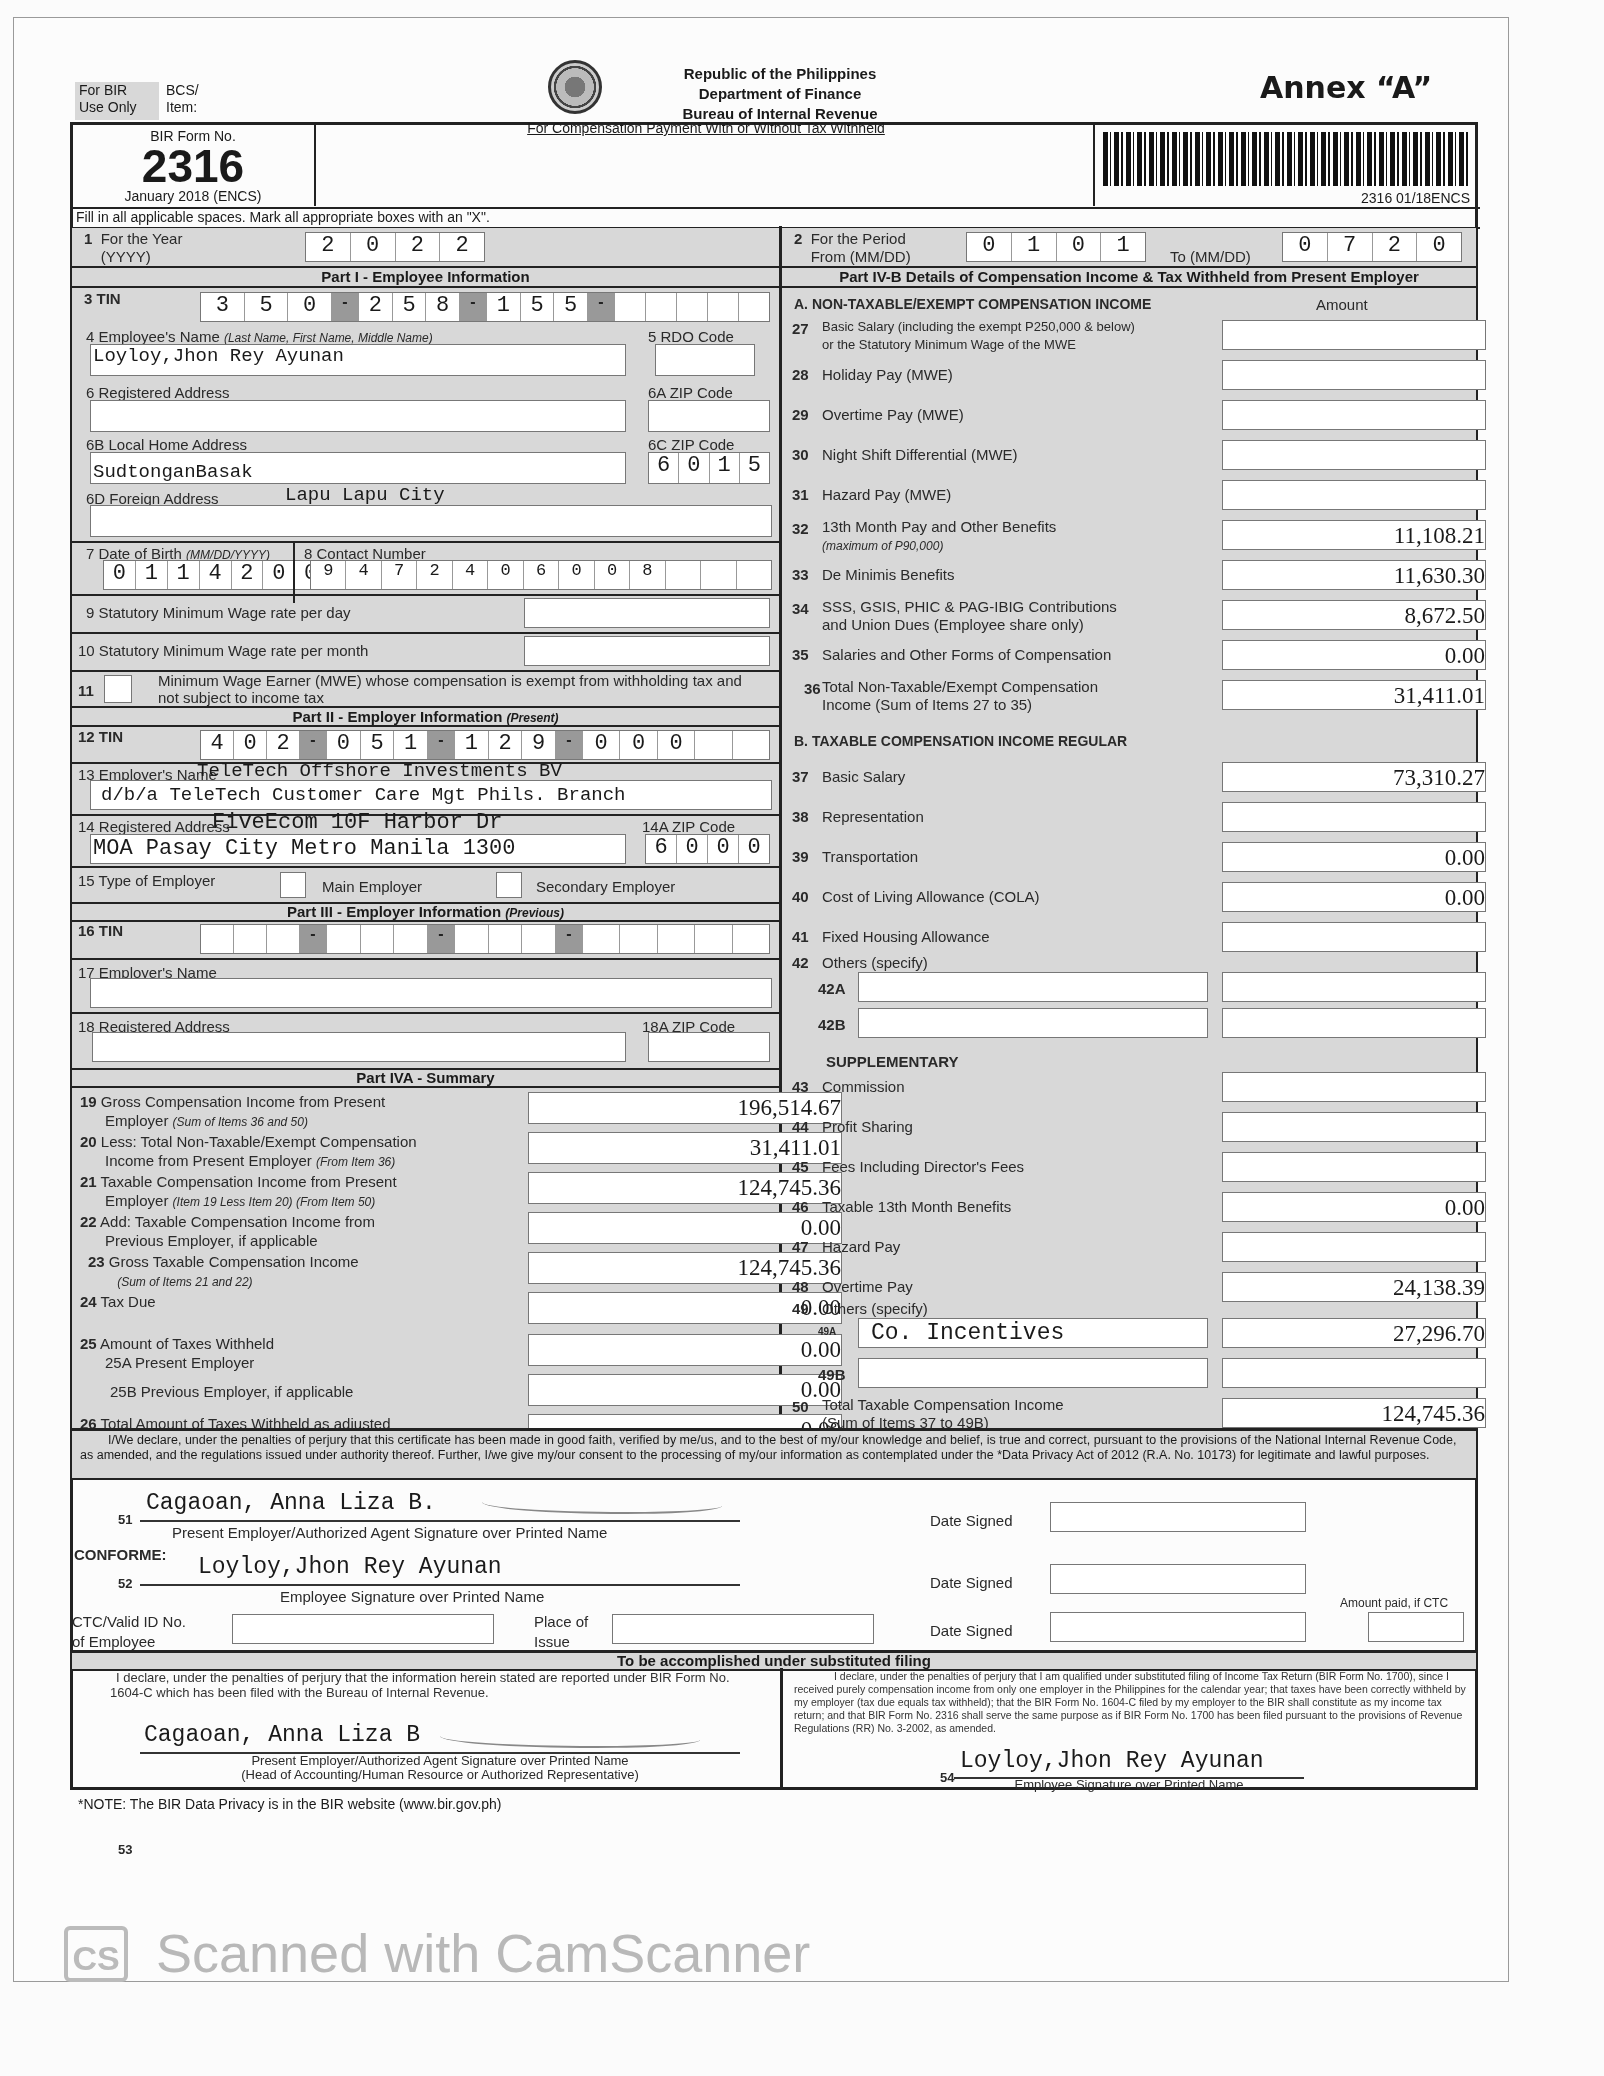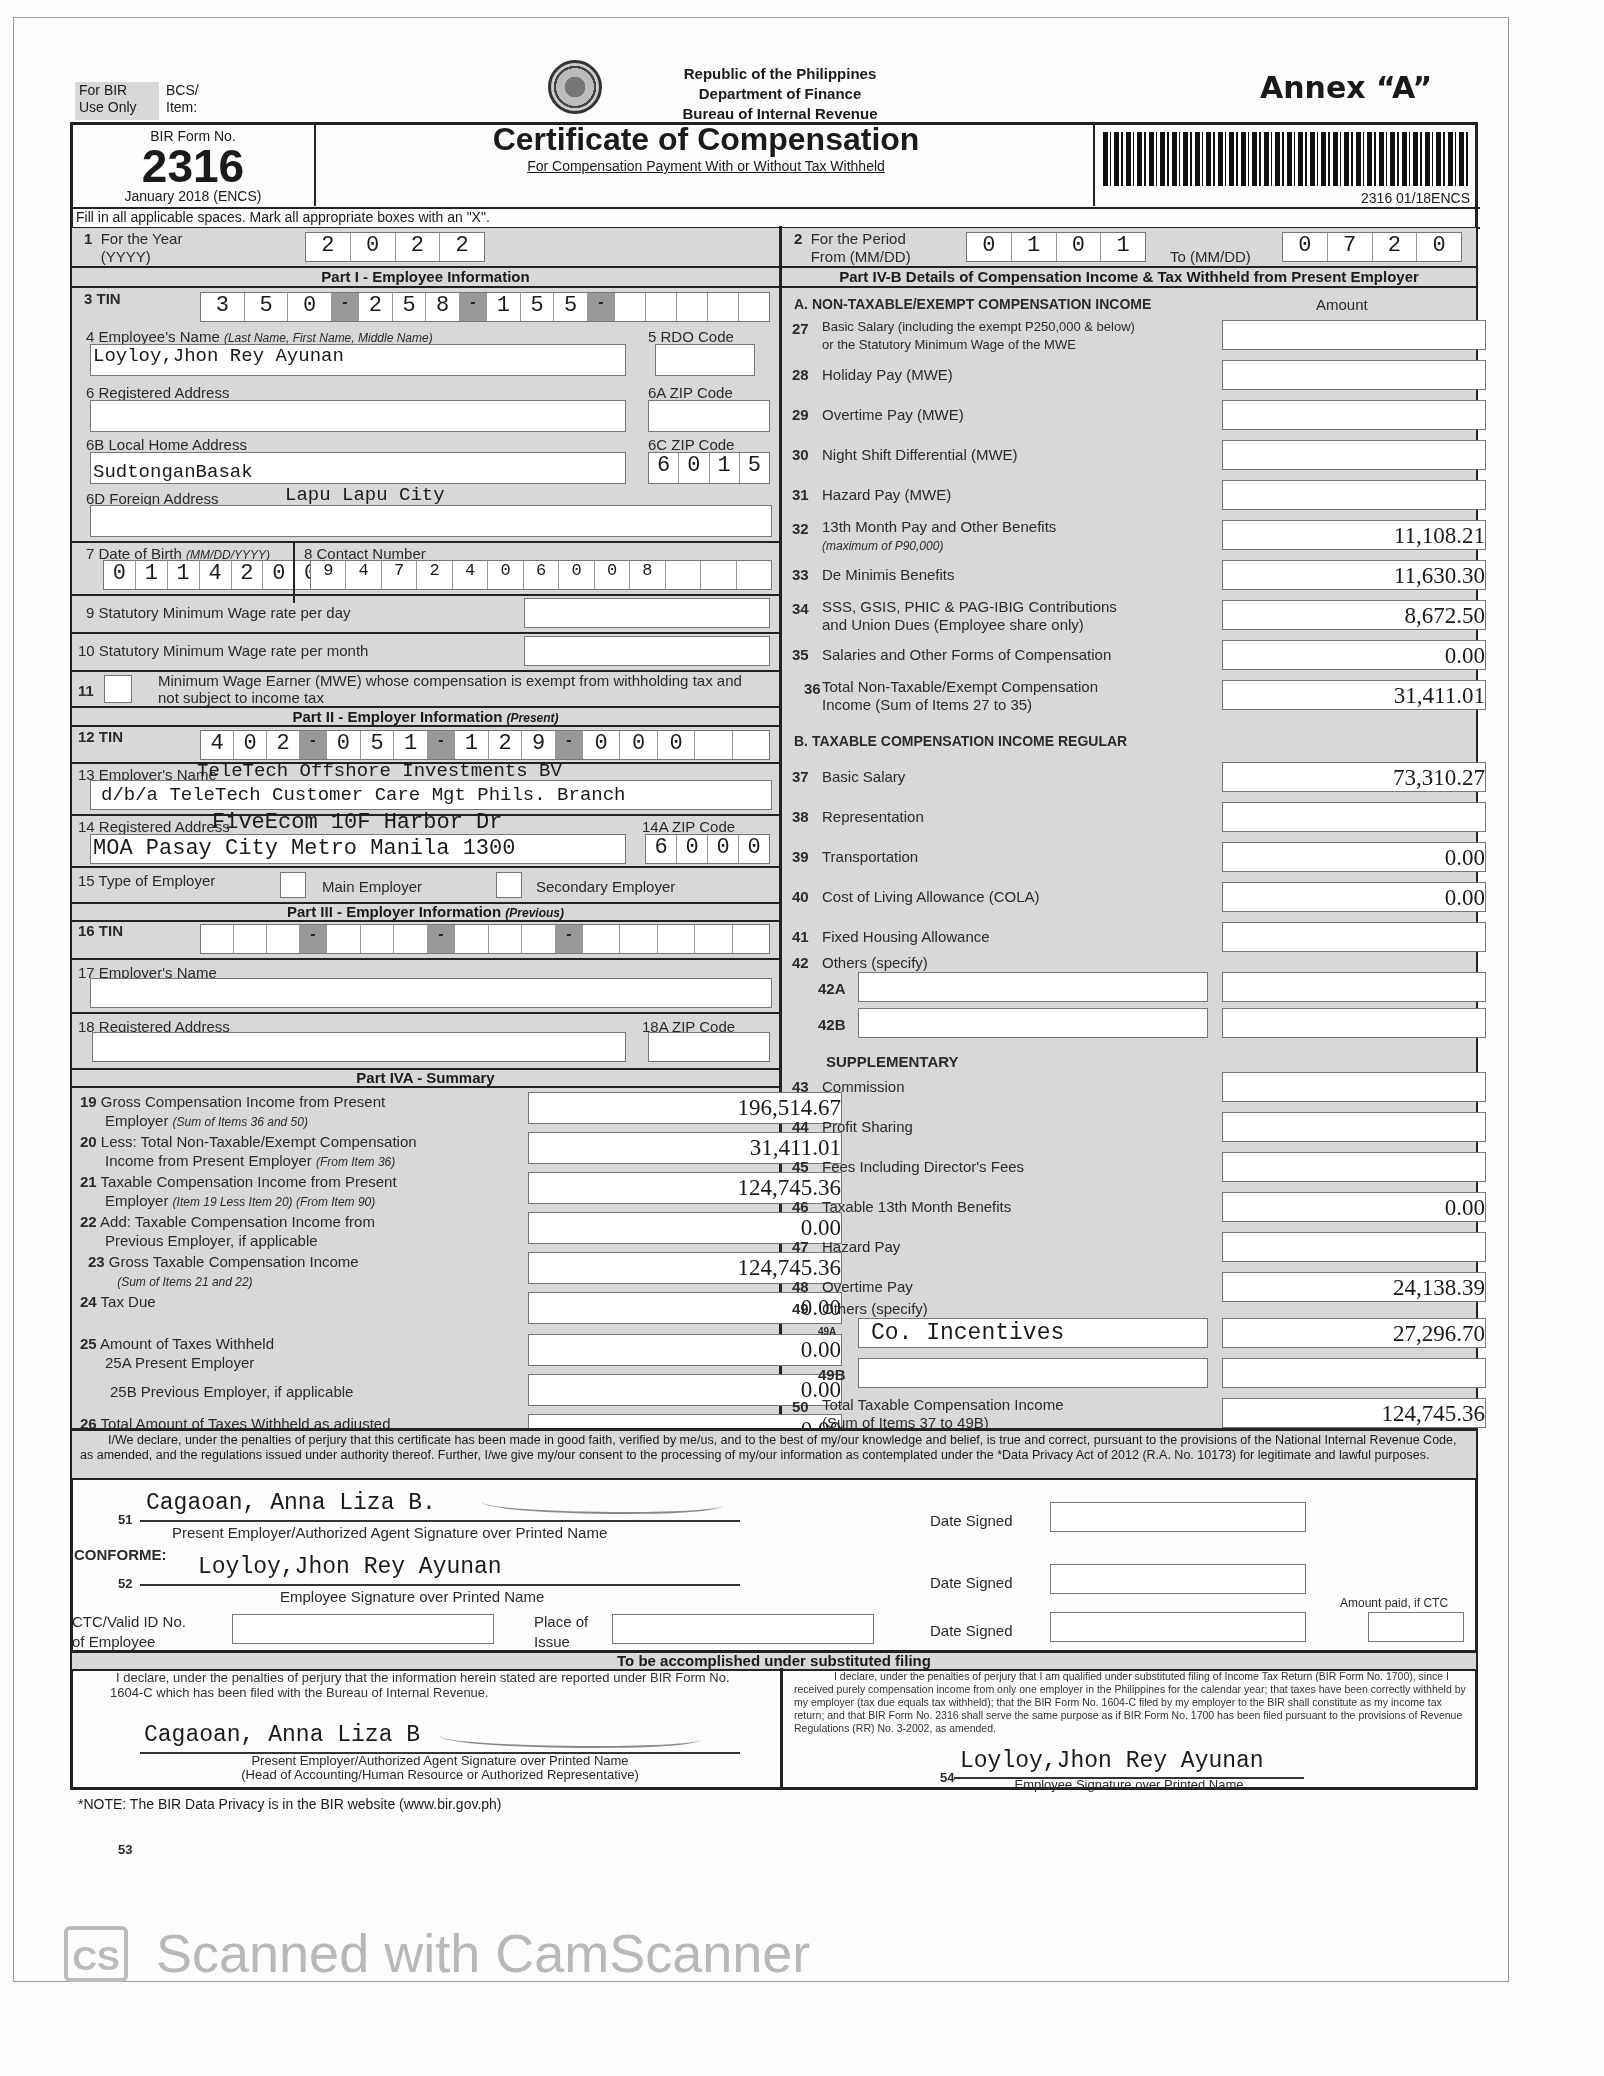--- a/index.html
+++ b/index.html
@@ -38,21 +38,20 @@
 <div class="abs" style="left:1260px;top:70px;font-size:30px;font-weight:bold;font-family:'DejaVu Sans',sans-serif;">Annex “A”</div>
 
 <div class="abs" style="left:70px;top:122px;width:1408px;height:1668px;border:3px solid #222;box-sizing:border-box;"></div>
 
 <div class="abs" style="left:72px;top:124px;width:242px;height:82px;border-right:2px solid #222;text-align:center;">
   <div style="font-size:14px;margin-top:4px;">BIR Form No.</div>
   <div style="font-size:46px;font-weight:bold;line-height:44px;">2316</div>
   <div style="font-size:14px;">January 2018 (ENCS)</div>
 </div>
 <div class="abs" style="left:316px;top:120px;width:780px;text-align:center;">
-  <div style="font-size:32px;font-weight:bold;line-height:38px;">Certificate of Compensation</div>
   <div style="font-size:14px;text-decoration:underline;">For Compensation Payment With or Without Tax Withheld</div>
 </div>
 <div class="abs" style="left:1093px;top:124px;width:383px;height:82px;border-left:2px solid #222;">
   <div class="abs" style="left:8px;top:8px;width:365px;height:54px;background:repeating-linear-gradient(90deg,#111 0 5px,#fff 5px 7px,#111 7px 8px,#fff 8px 11px,#111 11px 16px,#fff 16px 18px,#111 18px 20px,#fff 20px 23px);"></div>
   <div class="abs" style="right:8px;bottom:0;font-size:14px;">2316 01/18ENCS</div>
 </div>
 <div class="abs" style="left:72px;top:207px;width:1404px;height:18px;border-top:2px solid #222;border-bottom:2px solid #222;font-size:14px;padding-left:4px;line-height:16px;">Fill in all applicable spaces. Mark all appropriate boxes with an "X".</div>
 
 <div class="abs gray" style="left:72px;top:228px;width:707px;height:1200px;"></div>
 
@@ -276,21 +275,21 @@
 <div id="part4a-list">
     <div class="abs" style="left: 72px; top: 1090px; width: 707px; height: 38px;">
       <div class="abs lbl" style="left: 8px; top: 2px; line-height: 19px; font-size: 15px;"><span class="num">19</span> <span>Gross Compensation Income from Present</span><br><span>&nbsp;&nbsp;&nbsp;&nbsp;&nbsp;&nbsp;</span><span>Employer</span> <span class="ital small">(Sum of Items 36 and 50)</span></div>
       <div class="abs box amt" style="left: 456px; top: 2px; width: 314px; height: 32px;">196,514.67</div>
     </div>
     <div class="abs" style="left: 72px; top: 1130px; width: 707px; height: 38px;">
       <div class="abs lbl" style="left: 8px; top: 2px; line-height: 19px; font-size: 15px;"><span class="num">20</span> <span>Less: Total Non-Taxable/Exempt Compensation</span><br><span>&nbsp;&nbsp;&nbsp;&nbsp;&nbsp;&nbsp;</span><span>Income from Present Employer</span> <span class="ital small">(From Item 36)</span></div>
       <div class="abs box amt" style="left: 456px; top: 2px; width: 314px; height: 32px;">31,411.01</div>
     </div>
     <div class="abs" style="left: 72px; top: 1170px; width: 707px; height: 38px;">
-      <div class="abs lbl" style="left: 8px; top: 2px; line-height: 19px; font-size: 15px;"><span class="num">21</span> <span>Taxable Compensation Income from Present</span><br><span>&nbsp;&nbsp;&nbsp;&nbsp;&nbsp;&nbsp;</span><span>Employer</span> <span class="ital small">(Item 19 Less Item 20) (From Item 90)</span></div>
+      <div class="abs lbl" style="left: 8px; top: 2px; line-height: 19px; font-size: 15px;"><span class="num">21</span> <span>Taxable Compensation Income from Present</span><br><span>&nbsp;&nbsp;&nbsp;&nbsp;&nbsp;&nbsp;</span><span>Employer</span> <span class="ital small">(Item 19 Less Item 20) (From Item 50)</span></div>
       <div class="abs box amt" style="left: 456px; top: 2px; width: 314px; height: 32px;">124,745.36</div>
     </div>
     <div class="abs" style="left: 72px; top: 1210px; width: 707px; height: 38px;">
       <div class="abs lbl" style="left: 8px; top: 2px; line-height: 19px; font-size: 15px;"><span class="num">22</span> <span>Add: Taxable Compensation Income from</span><br><span>&nbsp;&nbsp;&nbsp;&nbsp;&nbsp;&nbsp;</span><span>Previous Employer, if applicable</span> <span class="ital small"></span></div>
       <div class="abs box amt" style="left: 456px; top: 2px; width: 314px; height: 32px;">0.00</div>
     </div>
     <div class="abs" style="left: 72px; top: 1250px; width: 707px; height: 38px;">
       <div class="abs lbl" style="left: 16px; top: 2px; line-height: 19px; font-size: 15px;"><span class="num">23</span> <span>Gross Taxable Compensation Income</span><br><span>&nbsp;&nbsp;&nbsp;&nbsp;&nbsp;&nbsp;</span><span></span> <span class="ital small">(Sum of Items 21 and 22)</span></div>
       <div class="abs box amt" style="left: 456px; top: 2px; width: 314px; height: 32px;">124,745.36</div>
     </div>

